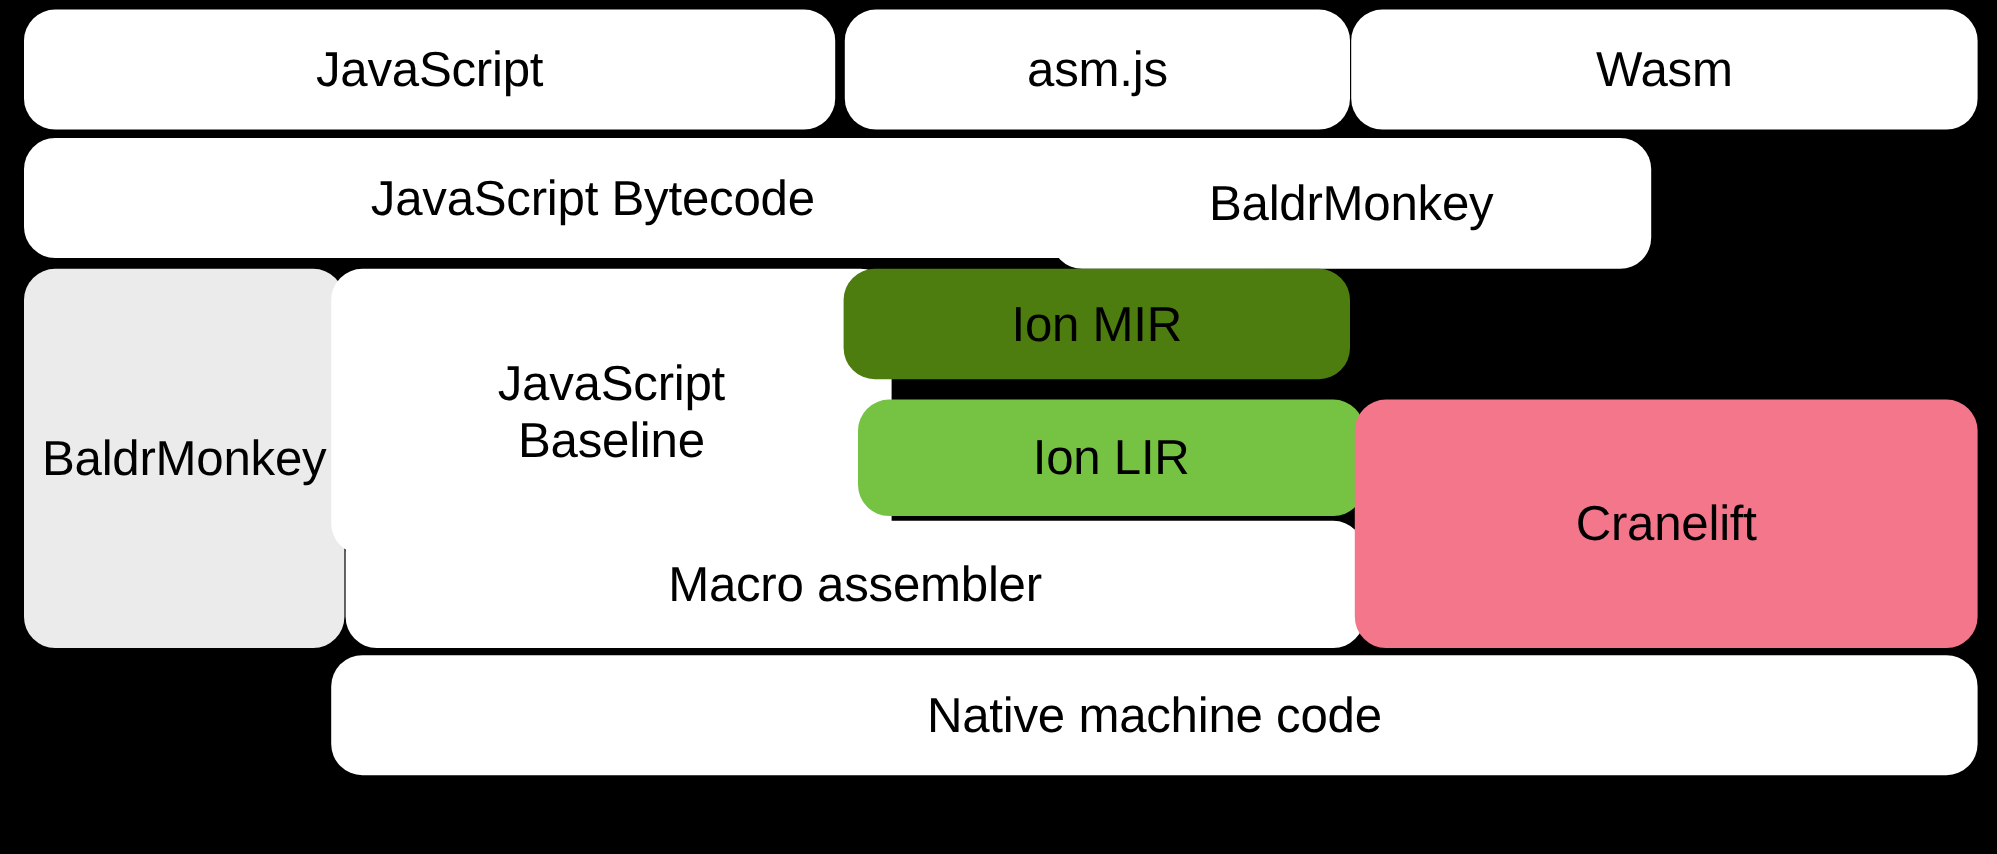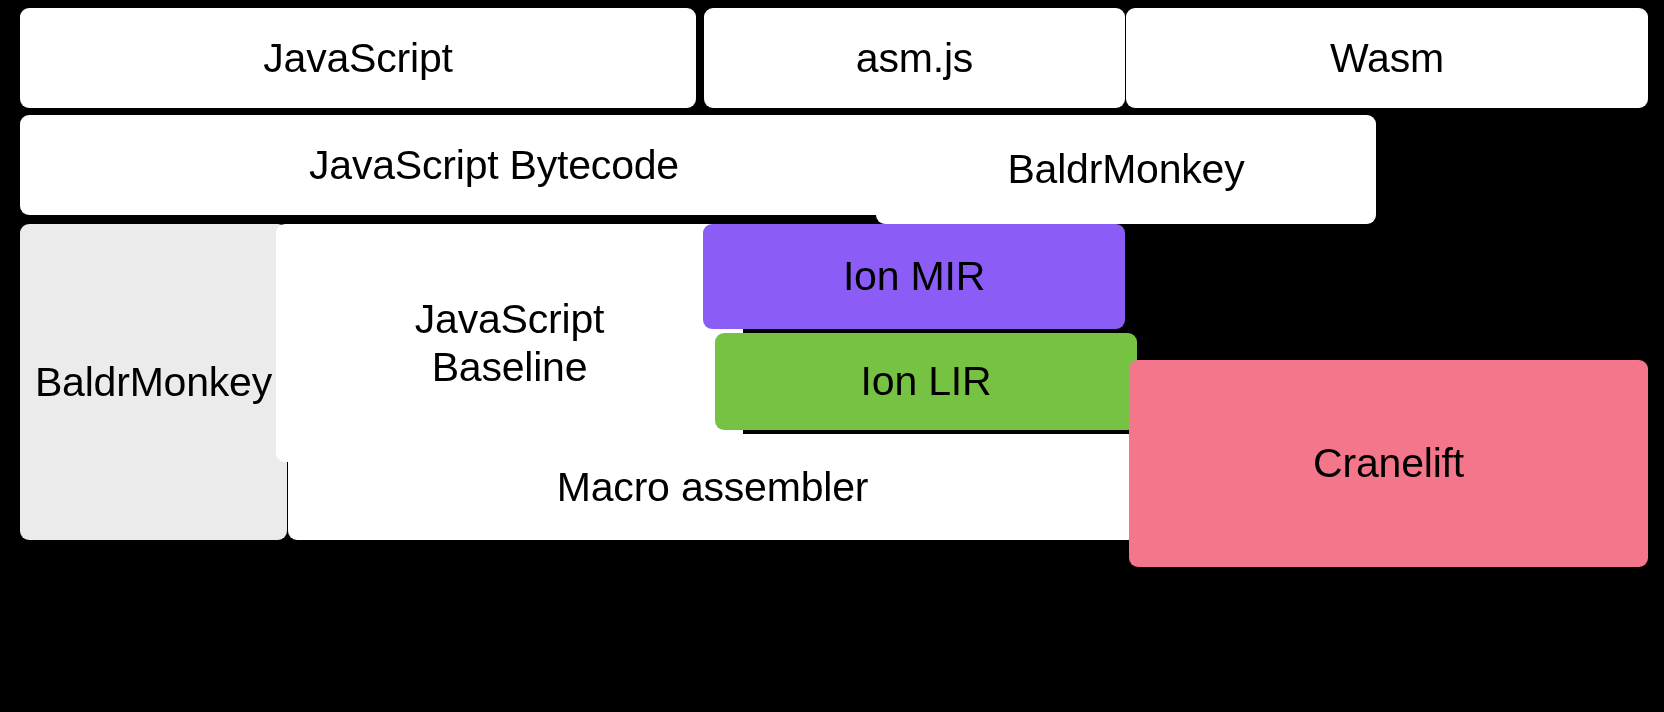--- a/index.html
+++ b/index.html
@@ -15,21 +15,21 @@
     overflow: hidden;
     font-family: "Liberation Sans", sans-serif;
   }
   .node {
     position: absolute;
     box-sizing: border-box;
     display: flex;
     align-items: center;
     justify-content: center;
     text-align: center;
-    border-radius: 9px;
+    border-radius: 26px;
     color: #000000;
     font-size: 41px;
     font-weight: 400;
     line-height: 1.18;
     letter-spacing: -0.2px;
     white-space: pre-line;
     user-select: none;
   }
 </style>
 </head>
@@ -37,17 +37,18 @@
 
 <div id="stage">
     <div class="node" style="left: 20px; top: 8px; width: 676px; height: 100px; background: rgb(255, 255, 255);">JavaScript</div>
     <div class="node" style="left: 704px; top: 8px; width: 421px; height: 100px; background: rgb(255, 255, 255);">asm.js</div>
     <div class="node" style="left: 1126px; top: 8px; width: 522px; height: 100px; background: rgb(255, 255, 255);">Wasm</div>
     <div class="node" style="left: 20px; top: 115px; width: 948px; height: 100px; background: rgb(255, 255, 255);">JavaScript Bytecode</div>
     <div class="node" style="left: 876px; top: 115px; width: 500px; height: 109px; background: rgb(255, 255, 255);">BaldrMonkey</div>
     <div class="node" style="left: 20px; top: 224px; width: 267px; height: 316px; background: rgb(235, 235, 235);">BaldrMonkey</div>
     <div class="node" style="left: 276px; top: 224px; width: 467px; height: 238px; background: rgb(255, 255, 255);">JavaScript
 Baseline</div>
-    <div class="node" style="left: 703px; top: 224px; width: 422px; height: 105px; background: #8b5cf6;">Ion MIR</div>
+    <div class="node" style="left: 703px; top: 224px; width: 422px; height: 92px; background: #4d7c0f;">Ion MIR</div>
     <div class="node" style="left: 703px; top: 333px; width: 422px; height: 97px; background: rgb(118, 195, 68); margin-left: 12px;">Ion LIR</div>
     <div class="node" style="left: 276px; top: 434px; width: 849px; height: 106px; background: rgb(255, 255, 255); margin-left: 12px;">Macro assembler</div>
-    <div class="node" style="left: 1129px; top: 333px; width: 519px; height: 207px; background: rgb(244, 118, 138); margin-top: 27px;">Cranelift</div>
+    <div class="node" style="left: 1129px; top: 333px; width: 519px; height: 207px; background: rgb(244, 118, 138);">Cranelift</div>
+    <div class="node" style="left: 276px; top: 546px; width: 1372px; height: 100px; background: rgb(255, 255, 255);">Native machine code</div>
   </div>
 
 </body></html>

